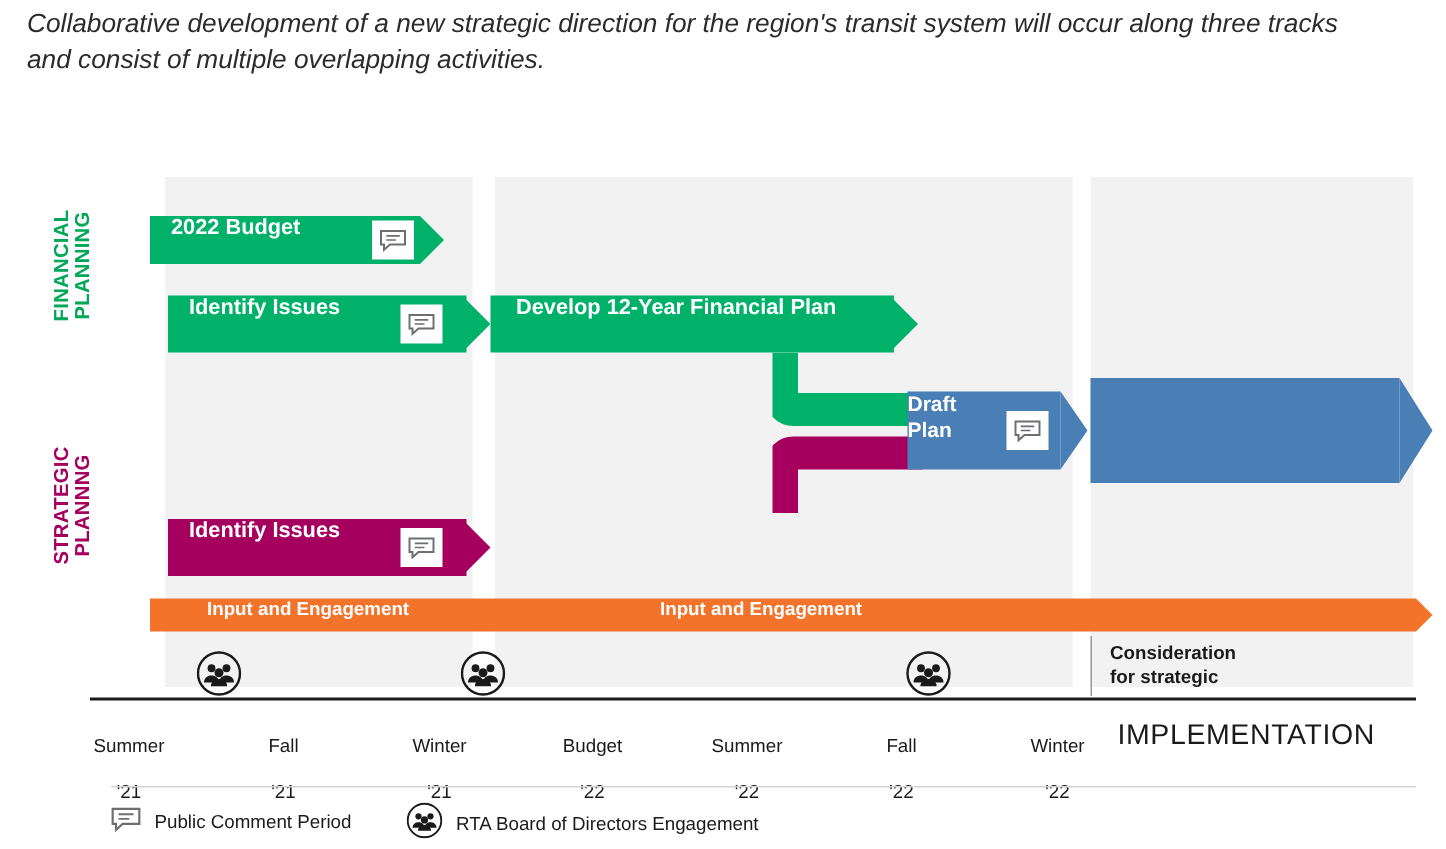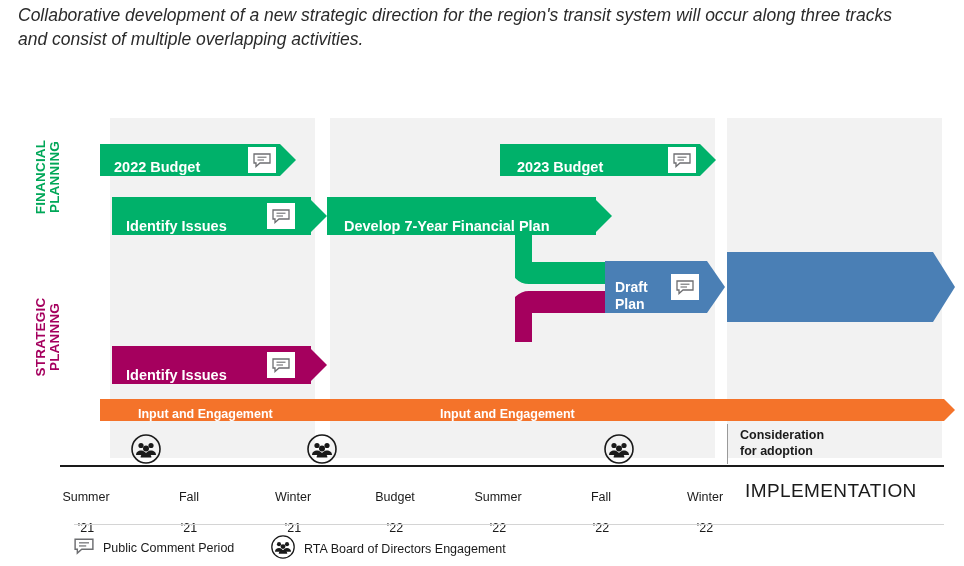--- a/index.html
+++ b/index.html
@@ -69,21 +69,21 @@
     white-space: pre;
     text-align: center;
   }
   #axis-financial { color: #00a758; }
   #axis-strategic { color: #a5005e; }
 
   
   .bar {
     position: absolute;
     display: flex;
-    align-items: flex-end;
+    align-items: flex-start;
     color: #ffffff;
     font-size: 14.5px;
     font-weight: bold;
     box-sizing: border-box;
   }
   .bar .bar-label {
     position: relative;
     z-index: 2;
     padding-left: 14px;
     line-height: 1.15;
@@ -222,50 +222,38 @@
     <span class="bar-label">2022 Budget</span>
     <span class="chat-badge" style="right:20px; top:3px;">
       <svg width="18" height="15" viewBox="0 0 18 15" aria-hidden="true">
         <path d="M1 1h16v9H7l-4 3.5V10H1z" fill="none" stroke="#6d6e71" stroke-width="1.3"></path>
         <line x1="4.5" y1="4.2" x2="13.5" y2="4.2" stroke="#6d6e71" stroke-width="1.1"></line>
         <line x1="4.5" y1="7" x2="11" y2="7" stroke="#6d6e71" stroke-width="1.1"></line>
       </svg>
     </span>
   </div>
 
-  <div class="bar green" style="left:500px; top:32px; width:216px; height:32px;">
-    <div class="body"></div>
-    <div class="arrow" style="border-top-width:16px; border-bottom-width:16px; border-left-width:16px;"></div>
-    <span class="bar-label" style="padding-left:17px;">2023 Budget</span>
-    <span class="chat-badge" style="right:20px; top:3px;">
-      <svg width="18" height="15" viewBox="0 0 18 15" aria-hidden="true">
-        <path d="M1 1h16v9H7l-4 3.5V10H1z" fill="none" stroke="#6d6e71" stroke-width="1.3"></path>
-        <line x1="4.5" y1="4.2" x2="13.5" y2="4.2" stroke="#6d6e71" stroke-width="1.1"></line>
-        <line x1="4.5" y1="7" x2="11" y2="7" stroke="#6d6e71" stroke-width="1.1"></line>
-      </svg>
-    </span>
-  </div>
 
   <div class="bar green" style="left:112px; top:85px; width:215px; height:38px;">
     <div class="body"></div>
     <div class="arrow" style="border-top-width:19px; border-bottom-width:19px; border-left-width:19px;"></div>
     <span class="bar-label">Identify Issues</span>
     <span class="chat-badge" style="right:32px; top:6px;">
       <svg width="18" height="15" viewBox="0 0 18 15" aria-hidden="true">
         <path d="M1 1h16v9H7l-4 3.5V10H1z" fill="none" stroke="#6d6e71" stroke-width="1.3"></path>
         <line x1="4.5" y1="4.2" x2="13.5" y2="4.2" stroke="#6d6e71" stroke-width="1.1"></line>
         <line x1="4.5" y1="7" x2="11" y2="7" stroke="#6d6e71" stroke-width="1.1"></line>
       </svg>
     </span>
   </div>
 
   <div class="bar green" style="left:327px; top:85px; width:285px; height:38px;">
     <div class="body"></div>
     <div class="arrow" style="border-top-width:19px; border-bottom-width:19px; border-left-width:19px;"></div>
-    <span class="bar-label" style="padding-left:17px;">Develop 7-Year Financial Plan</span>
+    <span class="bar-label" style="padding-left:17px;">Develop 12-Year Financial Plan</span>
   </div>
 
   <div class="connector" style="left:515px; top:123px; width:100px; height:60px;">
     <svg width="100" height="60" viewBox="0 0 100 60" aria-hidden="true">
       <path d="M0 0 h30 v34 h70 v26 h-96 z" fill="none"></path>
       <path d="M6 0 v30 a8 8 0 0 0 8 8 h86" fill="none" stroke="#00b16a" stroke-width="22" stroke-linecap="butt"></path>
     </svg>
   </div>
 
   <div class="bar magenta" style="left:112px; top:234px; width:215px; height:38px;">
@@ -284,21 +272,21 @@
 
   <div class="connector" style="left:515px; top:170px; width:100px; height:60px;">
     <svg width="100" height="60" viewBox="0 0 100 60" aria-hidden="true">
       <path d="M6 60 v-32 a8 8 0 0 1 8 -8 h86" fill="none" stroke="#a5005e" stroke-width="22" stroke-linecap="butt"></path>
     </svg>
   </div>
 
   <div class="bar blue" style="left:605px; top:149px; width:120px; height:52px; font-size:14px;">
     <div class="body" style="right:18px;"></div>
     <div class="arrow" style="border-top-width:26px; border-bottom-width:26px; border-left-width:18px;"></div>
-    <span class="bar-label" style="padding-left:10px; line-height:1.2;">Draft
+    <span class="bar-label" style="padding-left:0; line-height:1.2;">Draft
 Plan</span>
     <span class="chat-badge" style="right:26px; top:13px;">
       <svg width="18" height="15" viewBox="0 0 18 15" aria-hidden="true">
         <path d="M1 1h16v9H7l-4 3.5V10H1z" fill="none" stroke="#6d6e71" stroke-width="1.3"></path>
         <line x1="4.5" y1="4.2" x2="13.5" y2="4.2" stroke="#6d6e71" stroke-width="1.1"></line>
         <line x1="4.5" y1="7" x2="11" y2="7" stroke="#6d6e71" stroke-width="1.1"></line>
       </svg>
     </span>
   </div>
 
@@ -343,21 +331,21 @@
       <circle cx="20" cy="11.5" r="2.6" fill="#1a1a1a"></circle>
       <circle cx="15" cy="14.5" r="3" fill="#1a1a1a"></circle>
       <path d="M5 21c0-3 2.4-4.6 5-4.6s5 1.6 5 4.6z" fill="#1a1a1a"></path>
       <path d="M15 21c0-3 2.4-4.6 5-4.6s5 1.6 5 4.6z" fill="#1a1a1a"></path>
       <path d="M9.6 23.5c0-3 2.4-4.8 5.4-4.8s5.4 1.8 5.4 4.8z" fill="#1a1a1a"></path>
     </svg>
   </div>
 
   <div id="impl-divider" style="left:727px; top:312px; height:40px;"></div>
   <div id="impl-note" style="left:740px; top:316px; width:190px;">Consideration
-for adoption</div>
+for strategic</div>
 
   <div id="axis-line" style="left:60px; top:353px; width:884px;"></div>
 
   <div class="tick" style="left:47px; top:362px; width:78px;">
     <span>Summer</span><br>
     <span>'21</span>
   </div>
   <div class="tick" style="left:150px; top:362px; width:78px;">
     <span>Fall</span><br>
     <span>'21</span>

